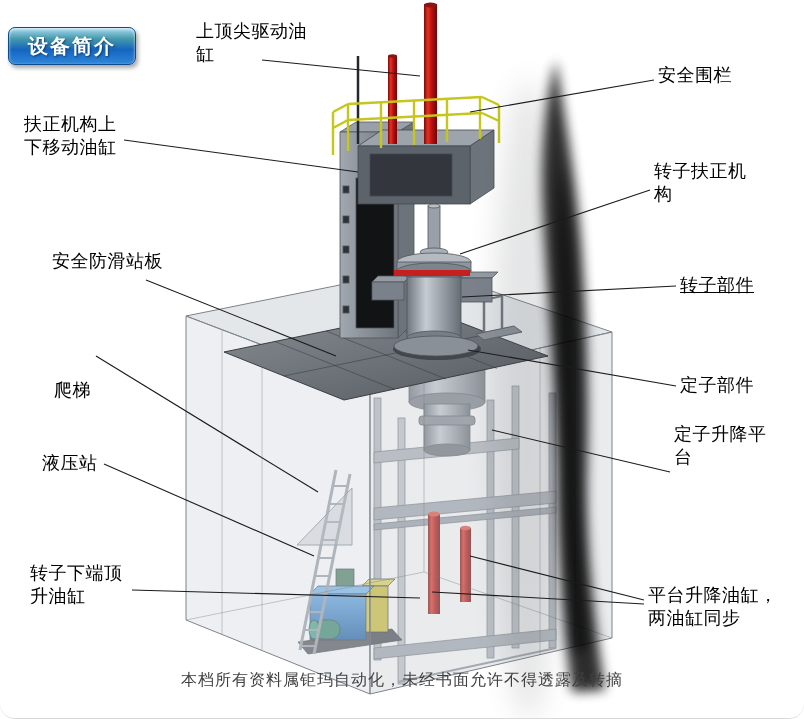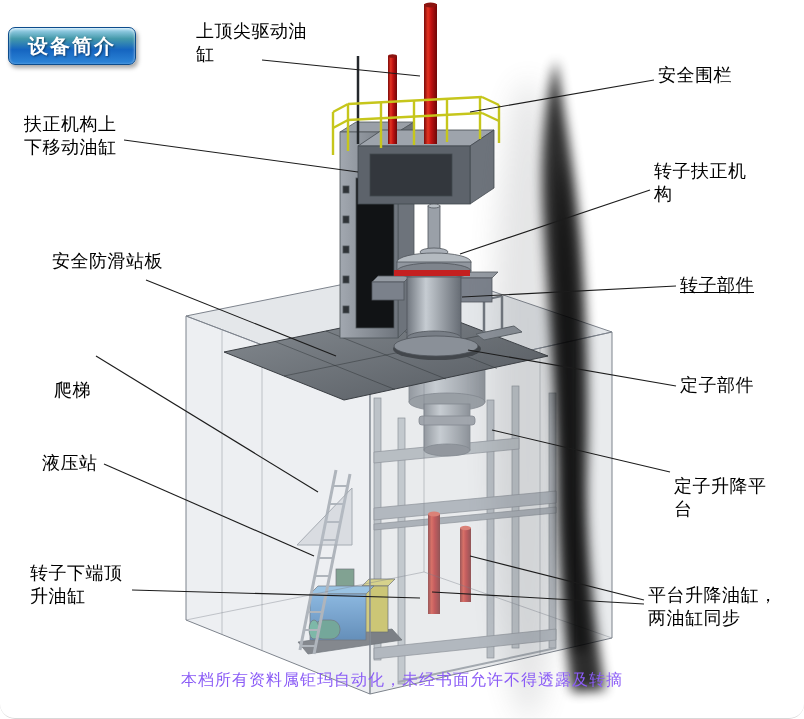--- a/index.html
+++ b/index.html
@@ -20,21 +20,21 @@
     border-radius:7px; z-index:6;
     background:linear-gradient(180deg,#a8daf4 0%,#49a,#1565c0 60%,#2e86d8 100%);
     border:1px solid #0d4c8c;
     box-shadow: inset 0 1px 3px rgba(255,255,255,.75), 2px 3px 4px rgba(0,0,0,.35);
     display:flex; align-items:center; justify-content:center;
     color:#fff; font-weight:bold; font-size:20px; letter-spacing:2px;
     text-shadow:1px 1px 2px rgba(0,30,60,.65);
   }
   .footer {
     position:absolute; left:0; right:0; top:670px; text-align:center;
-    font-size:16px; letter-spacing:1px; color:#8b5cf6; z-index:5;
+    font-size:16px; letter-spacing:1px; color:#404040; z-index:5;
   }
 </style>
 </head>
 <body>
 
 <div class="page">
 
   <svg class="scene" viewBox="0 0 804 719" aria-hidden="true">
     <defs>
       <linearGradient id="redCyl" x1="0" y1="0" x2="1" y2="0">
@@ -249,19 +249,19 @@
 
   <div class="label" style="left:196px; top:20px;  width:120px;">上顶尖驱动油缸</div>
   <div class="label" style="left:658px; top:64px;  width:110px;">安全围栏</div>
   <div class="label" style="left:24px;  top:113px; width:100px;">扶正机构上下移动油缸</div>
   <div class="label" style="left:654px; top:160px; width:100px;">转子扶正机构</div>
   <div class="label" style="left:28px;  top:250px; width:135px;text-align:right;">安全防滑站板</div>
   <div class="label" style="left:680px; top:274px; width:95px;text-decoration:underline;">转子部件</div>
   <div class="label" style="left:54px;  top:344px; width:60px;margin-top:35px;">爬梯</div>
   <div class="label" style="left:680px; top:374px; width:95px;">定子部件</div>
   <div class="label" style="left:42px;  top:452px; width:80px;">液压站</div>
-  <div class="label" style="left:674px; top:475px; width:100px;">定子升降平台</div>
+  <div class="label" style="left:674px; top:423px; width:100px;">定子升降平台</div>
   <div class="label" style="left:30px;  top:562px; width:100px;">转子下端顶升油缸</div>
   <div class="label" style="left:648px; top:584px; width:140px;">平台升降油缸，两油缸同步</div>
 
   <div class="footer">本档所有资料属钜玛自动化，未经书面允许不得透露及转摘</div>
 
 </div>
 
 </body></html>

